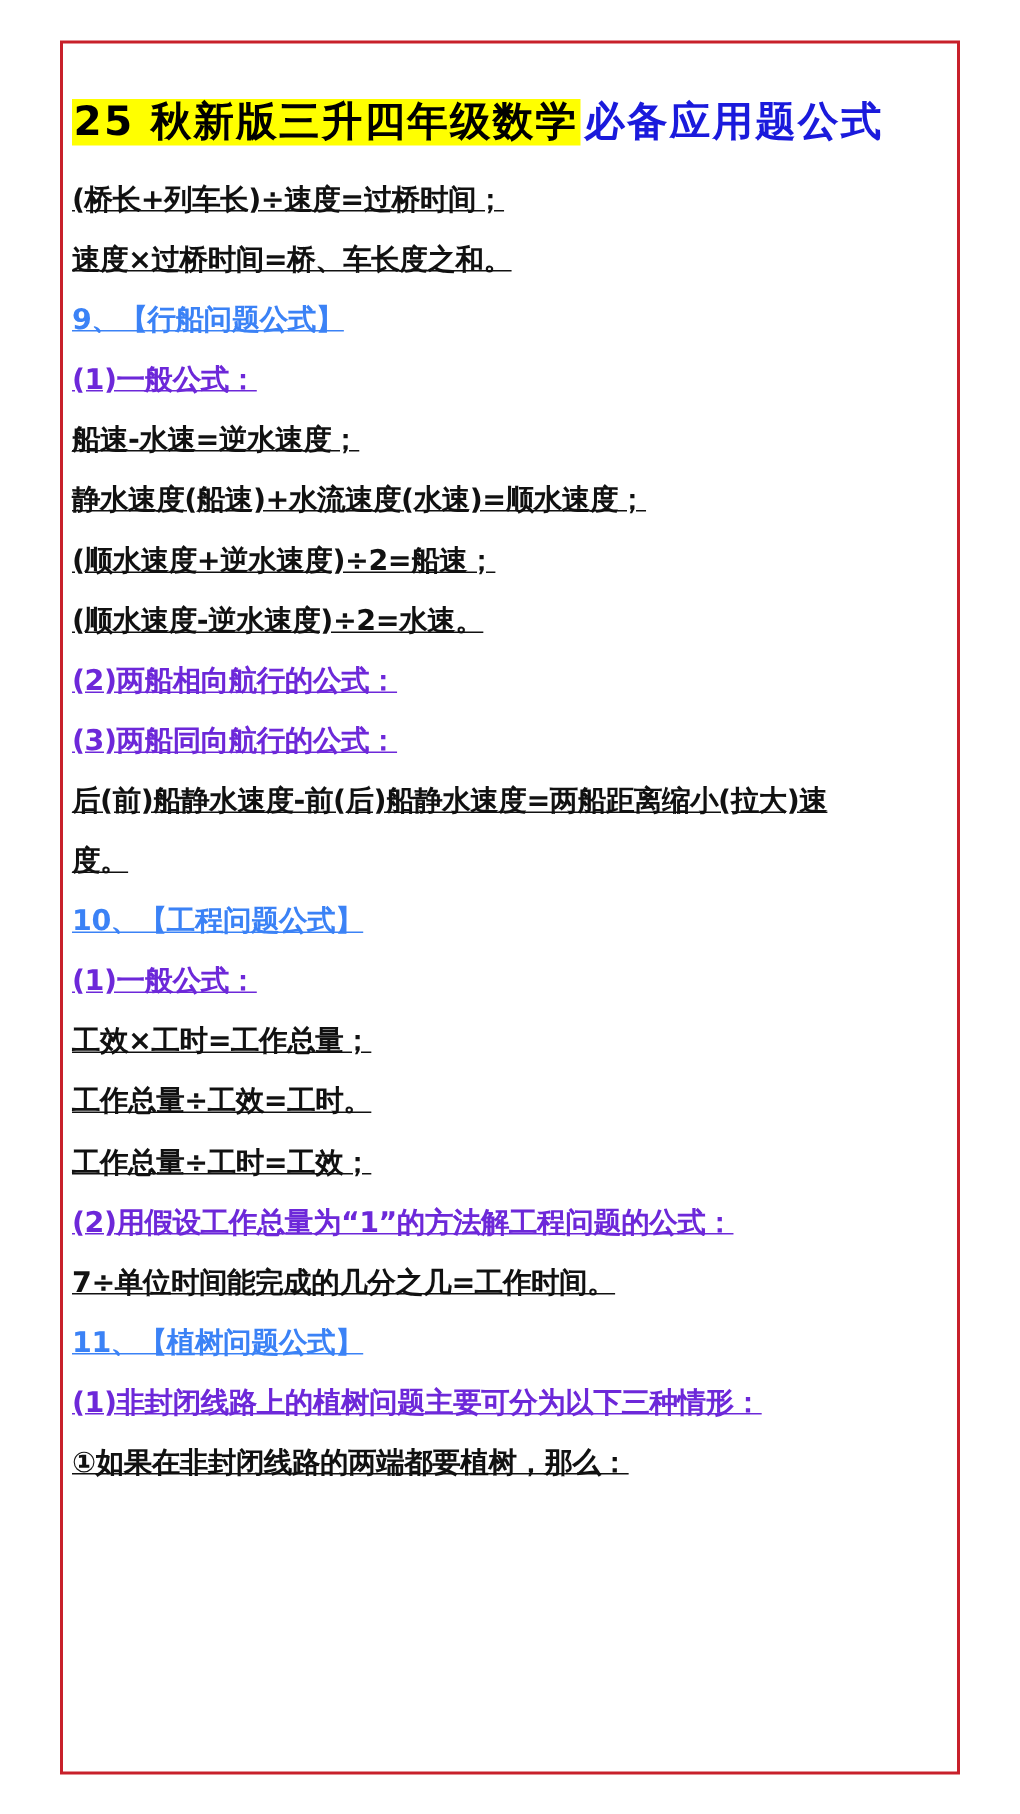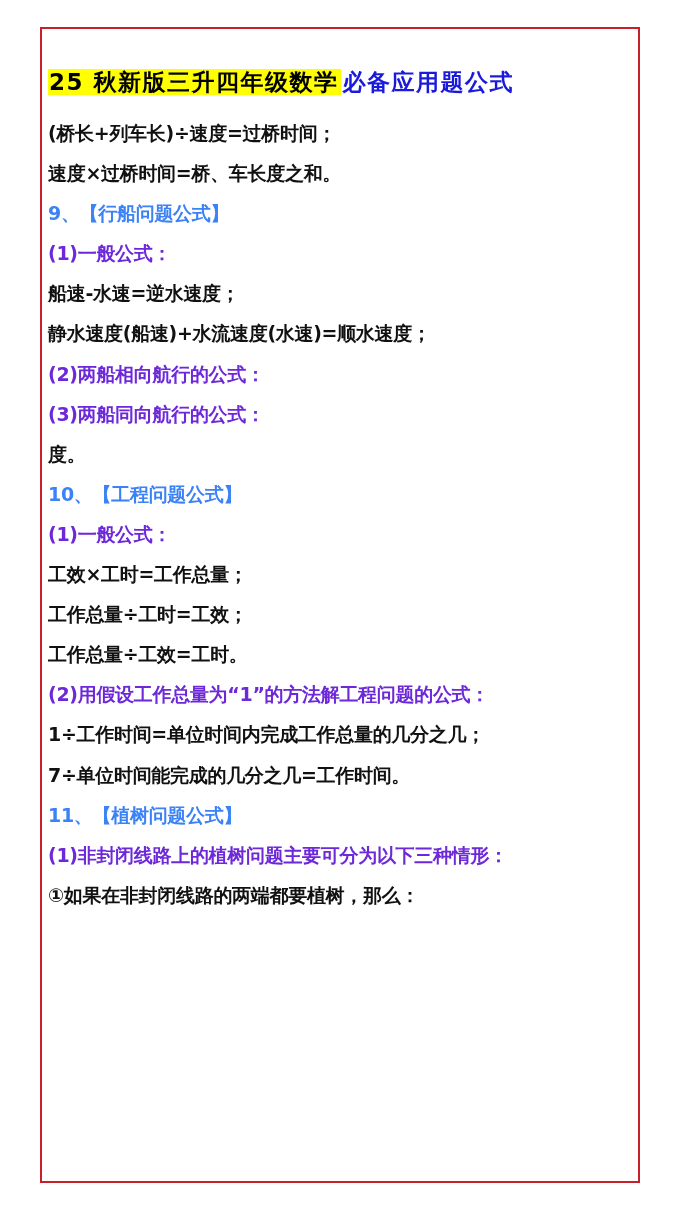--- a/index.html
+++ b/index.html
@@ -23,21 +23,21 @@
       border: 2px solid #c8202a;
       box-sizing: content-box;
     }
     .title {
       position: absolute;
       left: 48px;
       top: 62px;
       height: 40px;
       line-height: 40px;
       white-space: nowrap;
-      font-size: 23px;
+      font-size: 27px;
       font-weight: bold;
       letter-spacing: 1.5px;
     }
     .title .hl {
       background: #ffff00;
       color: #000000;
       padding: 0 2px 0 1px;
     }
     .title .blue {
       color: #1a1adc;
@@ -50,47 +50,50 @@
       width: 585px;
     }
     .line {
       height: 40.1px;
       line-height: 40px;
       font-size: 19px;
       font-weight: bold;
       white-space: nowrap;
       color: #111111;
       letter-spacing: -0.3px;
+      text-decoration: underline;
     }
     .line.heading { color: #3b82f6; }
     .line.sub { color: #6d28d9; }
   </style>
 </head>
 <body>
 
 <div class="frame"></div>
 
 <div class="title">
   <span class="hl">25 秋新版三升四年级数学</span><span class="blue">必备应用题公式</span>
 </div>
 
 <div class="content">
   <div class="line body">(桥长+列车长)÷速度=过桥时间；</div>
   <div class="line body">速度×过桥时间=桥、车长度之和。</div>
   <div class="line heading">9、【行船问题公式】</div>
   <div class="line sub">(1)一般公式：</div>
   <div class="line body">船速-水速=逆水速度；</div>
   <div class="line body">静水速度(船速)+水流速度(水速)=顺水速度；</div>
+  <div class="line body">(顺水速度+逆水速度)÷2=船速；</div>
+  <div class="line body">(顺水速度-逆水速度)÷2=水速。</div>
   <div class="line sub">(2)两船相向航行的公式：</div>
   <div class="line sub">(3)两船同向航行的公式：</div>
+  <div class="line body">后(前)船静水速度-前(后)船静水速度=两船距离缩小(拉大)速</div>
   <div class="line body">度。</div>
   <div class="line heading">10、【工程问题公式】</div>
   <div class="line sub">(1)一般公式：</div>
   <div class="line body">工效×工时=工作总量；</div>
+  <div class="line body">工作总量÷工效=工时。</div>
   <div class="line body">工作总量÷工时=工效；</div>
-  <div class="line body">工作总量÷工效=工时。</div>
   <div class="line sub">(2)用假设工作总量为“1”的方法解工程问题的公式：</div>
-  <div class="line body">1÷工作时间=单位时间内完成工作总量的几分之几；</div>
   <div class="line body">7÷单位时间能完成的几分之几=工作时间。</div>
   <div class="line heading">11、【植树问题公式】</div>
   <div class="line sub">(1)非封闭线路上的植树问题主要可分为以下三种情形：</div>
   <div class="line body">①如果在非封闭线路的两端都要植树，那么：</div>
 </div>
 
 </body></html>

